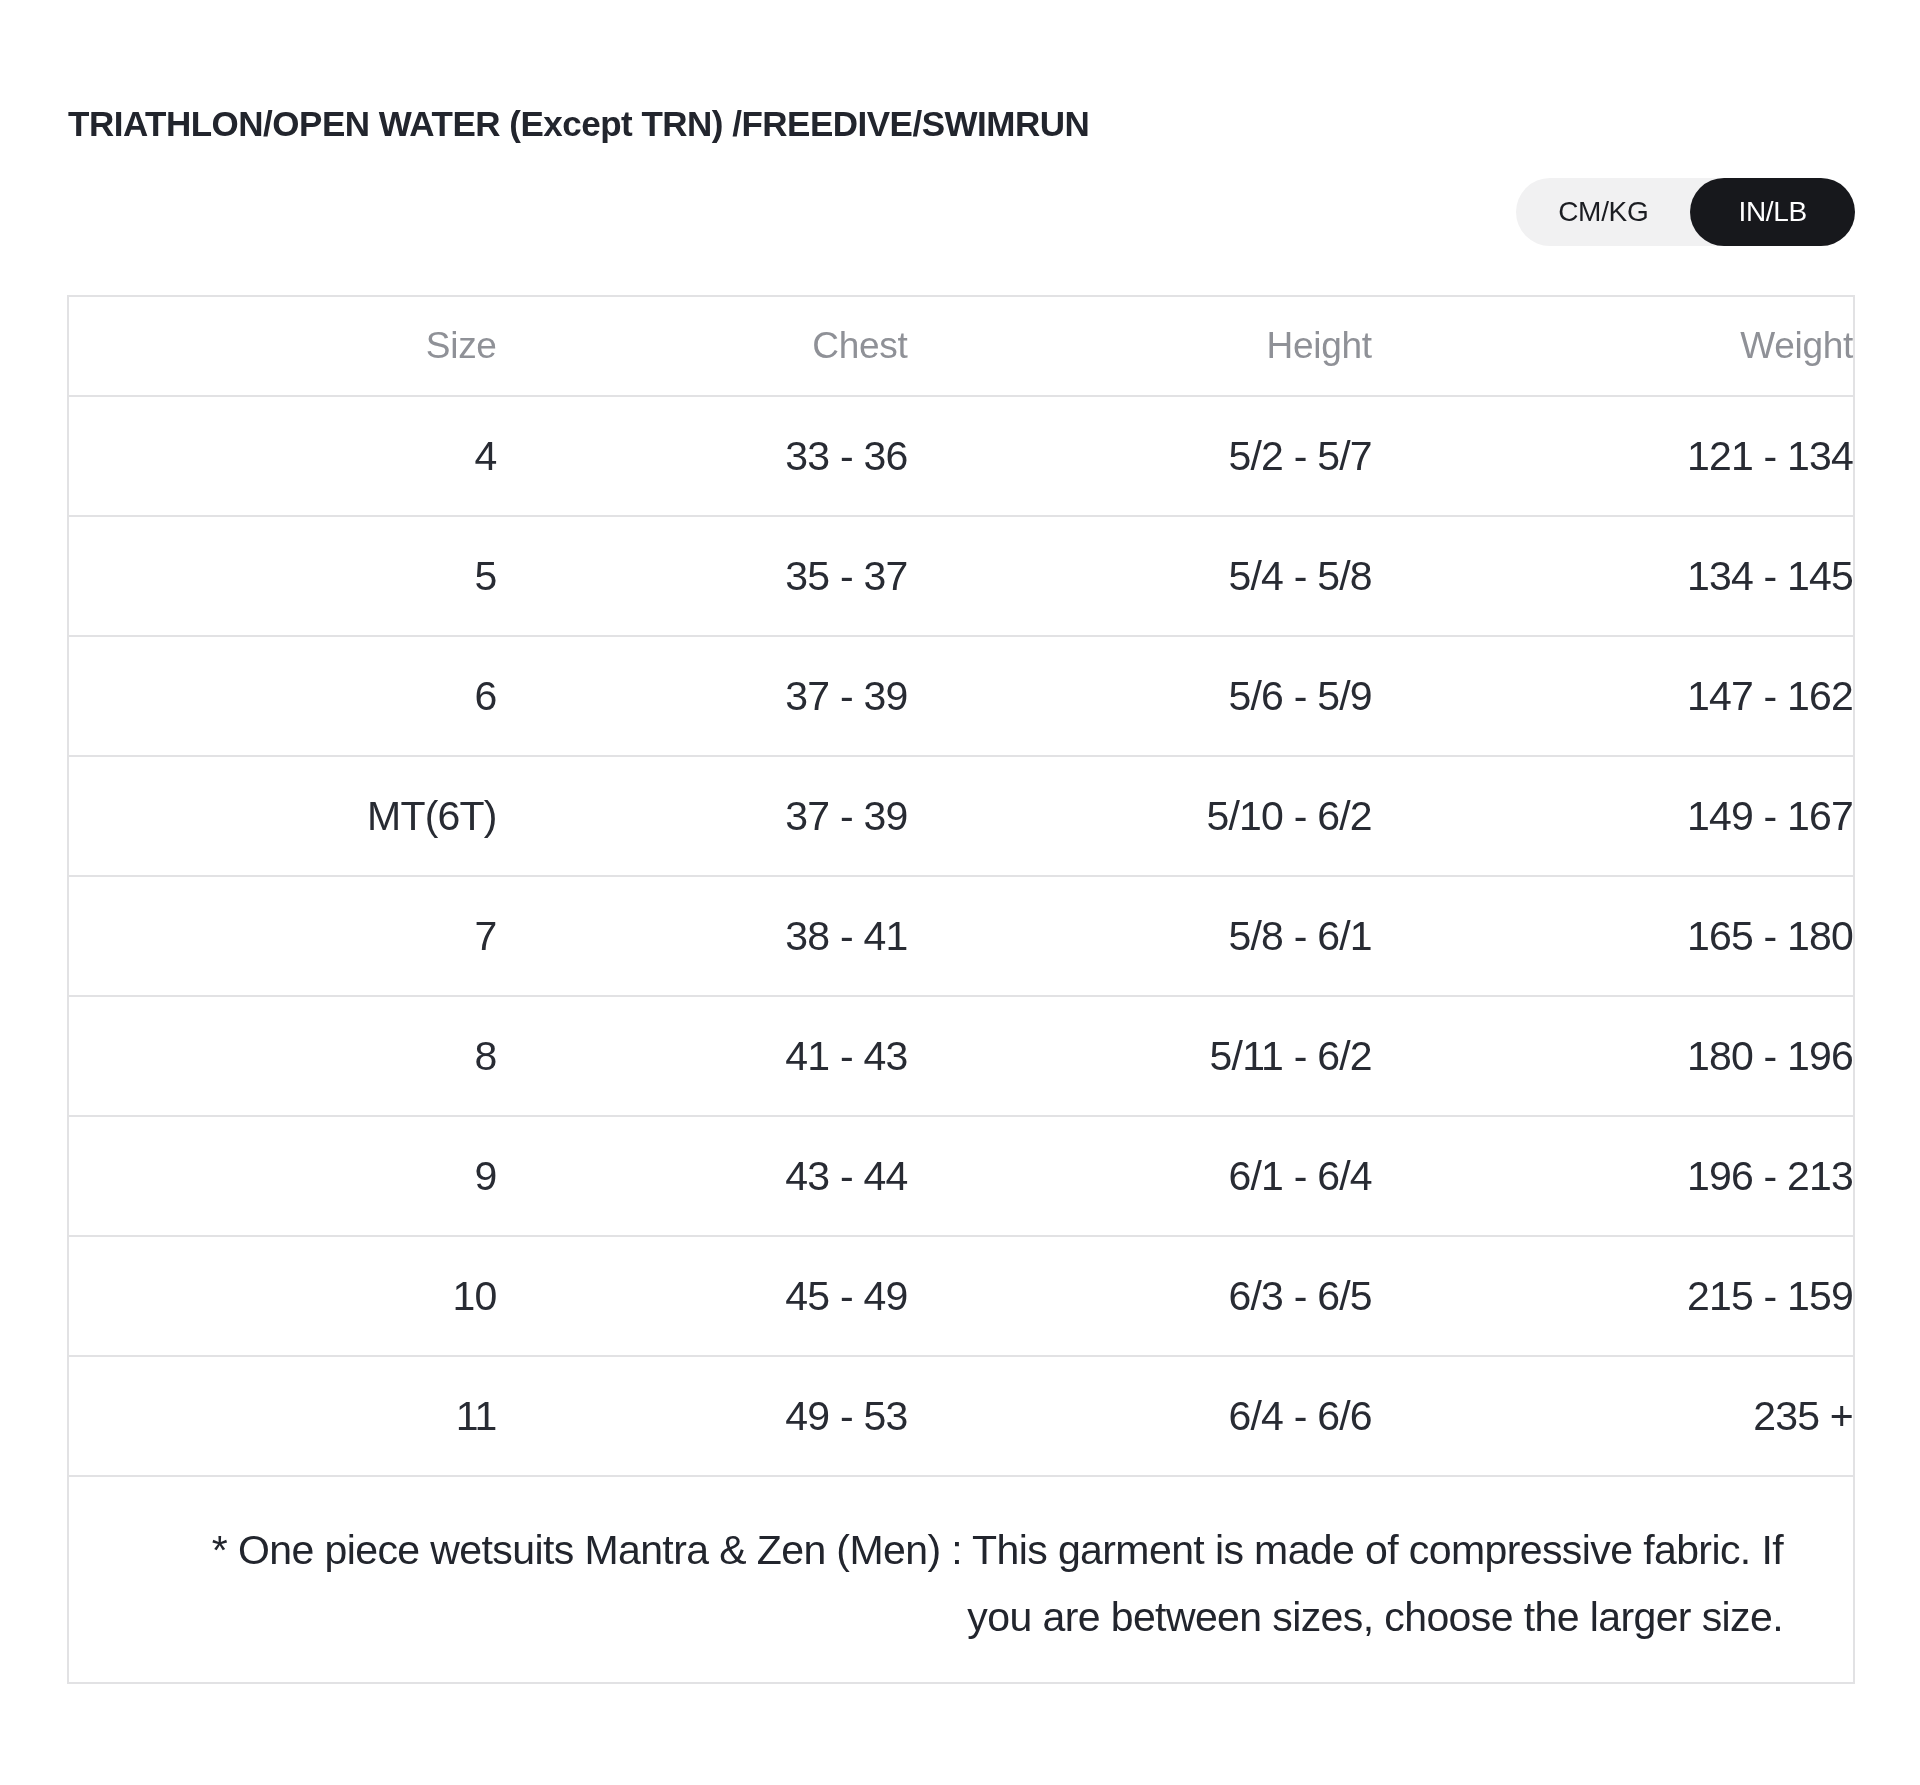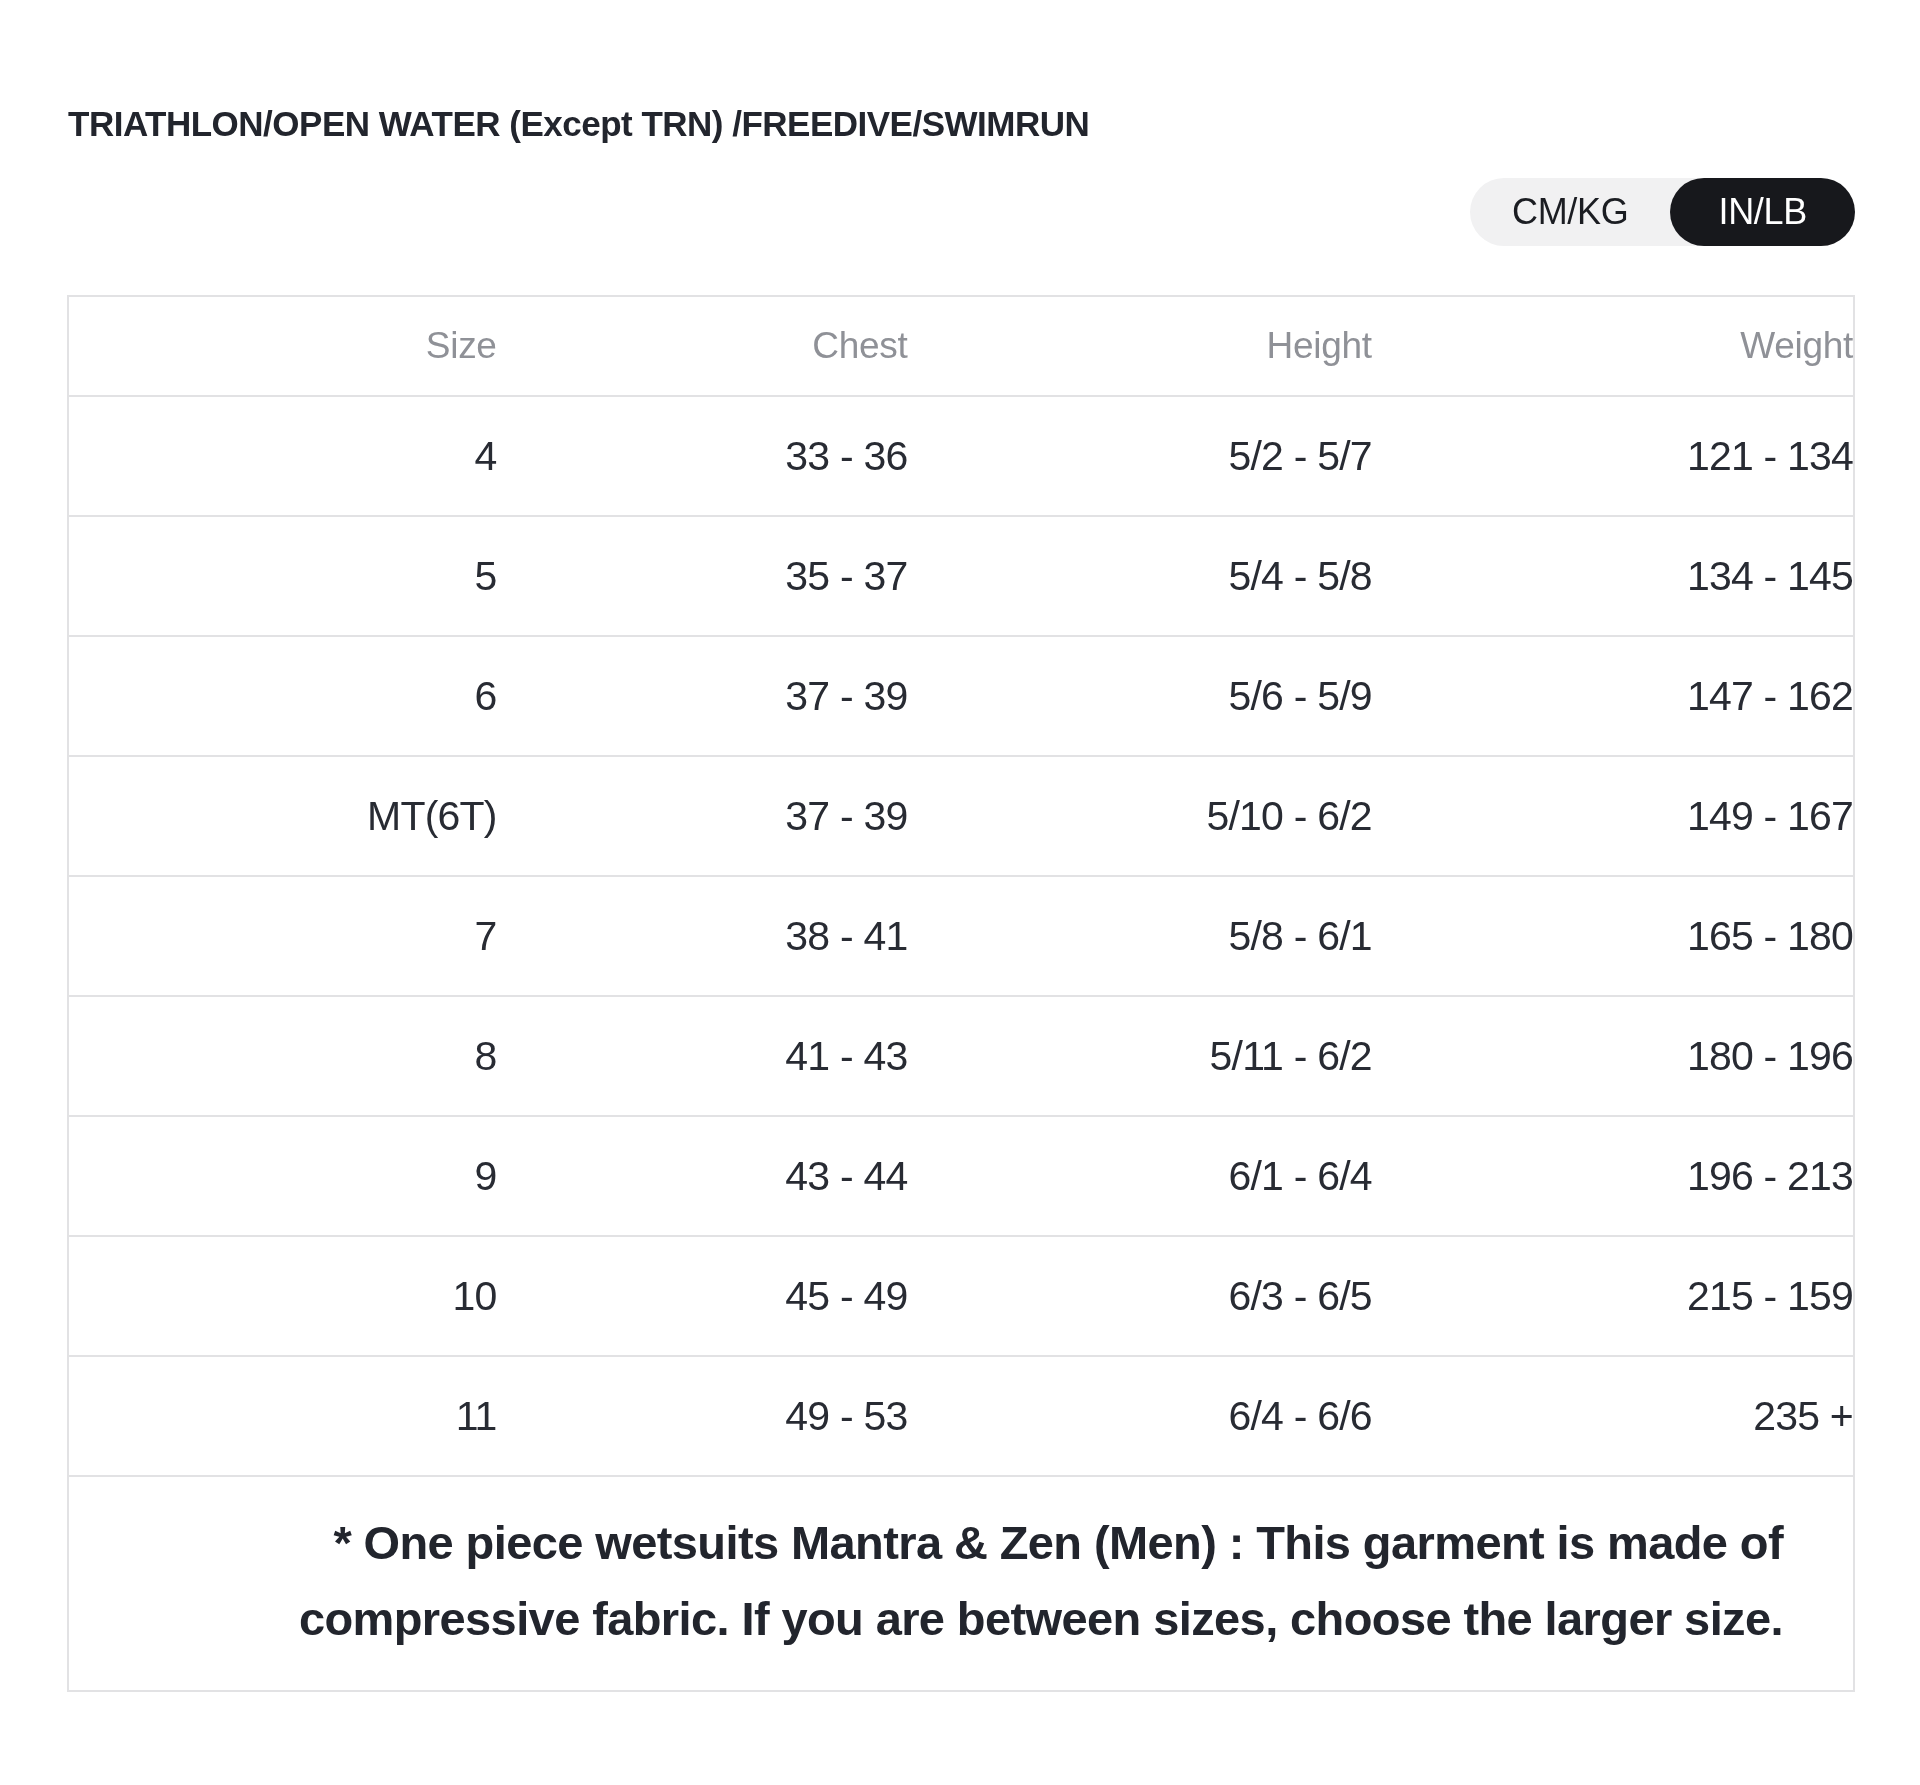--- a/index.html
+++ b/index.html
@@ -43,21 +43,21 @@
     border-radius: 999px;
     height: 68px;
   }
   .toggle-option {
     display: flex;
     align-items: center;
     justify-content: center;
     height: 68px;
     padding: 0 42px;
     border-radius: 999px;
-    font-size: 36px;
+    font-size: 28px;
     letter-spacing: -0.3px;
     color: #1b1d22;
     cursor: pointer;
     user-select: none;
   }
   .toggle-option.selected {
     background: var(--c-toggle-active);
     color: var(--c-toggle-active-text);
     padding: 16px 48px;
   }
@@ -78,27 +78,26 @@
   }
   .size-table td {
     height: 120px;
     font-size: 41px;
     letter-spacing: -0.8px;
     color: var(--c-text-dark);
     border-bottom: 2px solid var(--c-border);
   }
   .size-table .footnote-cell {
     height: auto;
-    padding: 28px 70px 32px 70px;
-    font-size: 47px;
+    padding: 40px 70px 32px 70px;
+    font-size: 41px;
     line-height: 1.62;
     letter-spacing: -0.6px;
     color: var(--c-title);
     border-bottom: none;
-    font-weight: bold;
   }
   col.c1 { width: 24%; }
   col.c2 { width: 23%; }
   col.c3 { width: 26%; }
   col.c4 { width: 27%; }
 </style>
 </head>
 <body>
 
 <div class="page">

